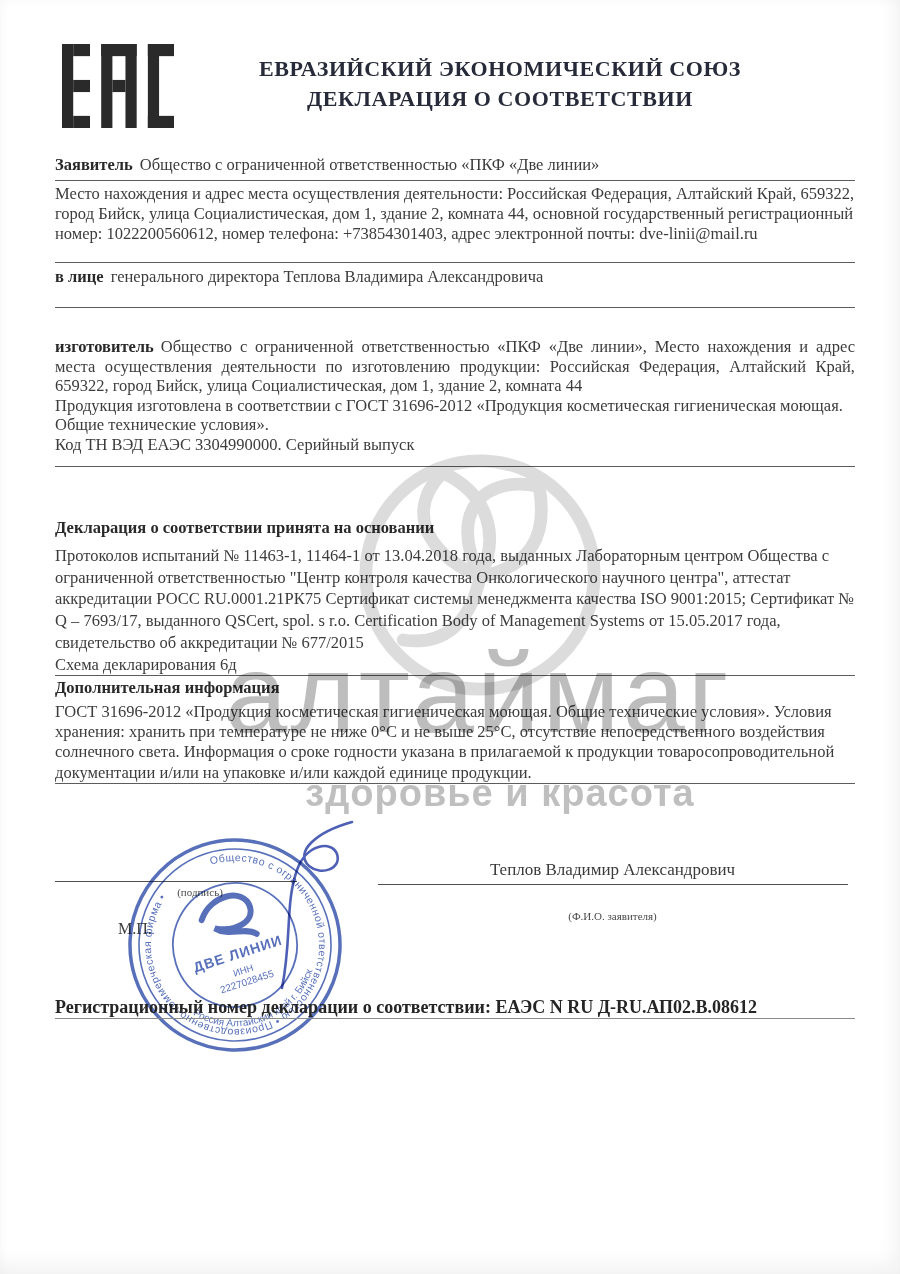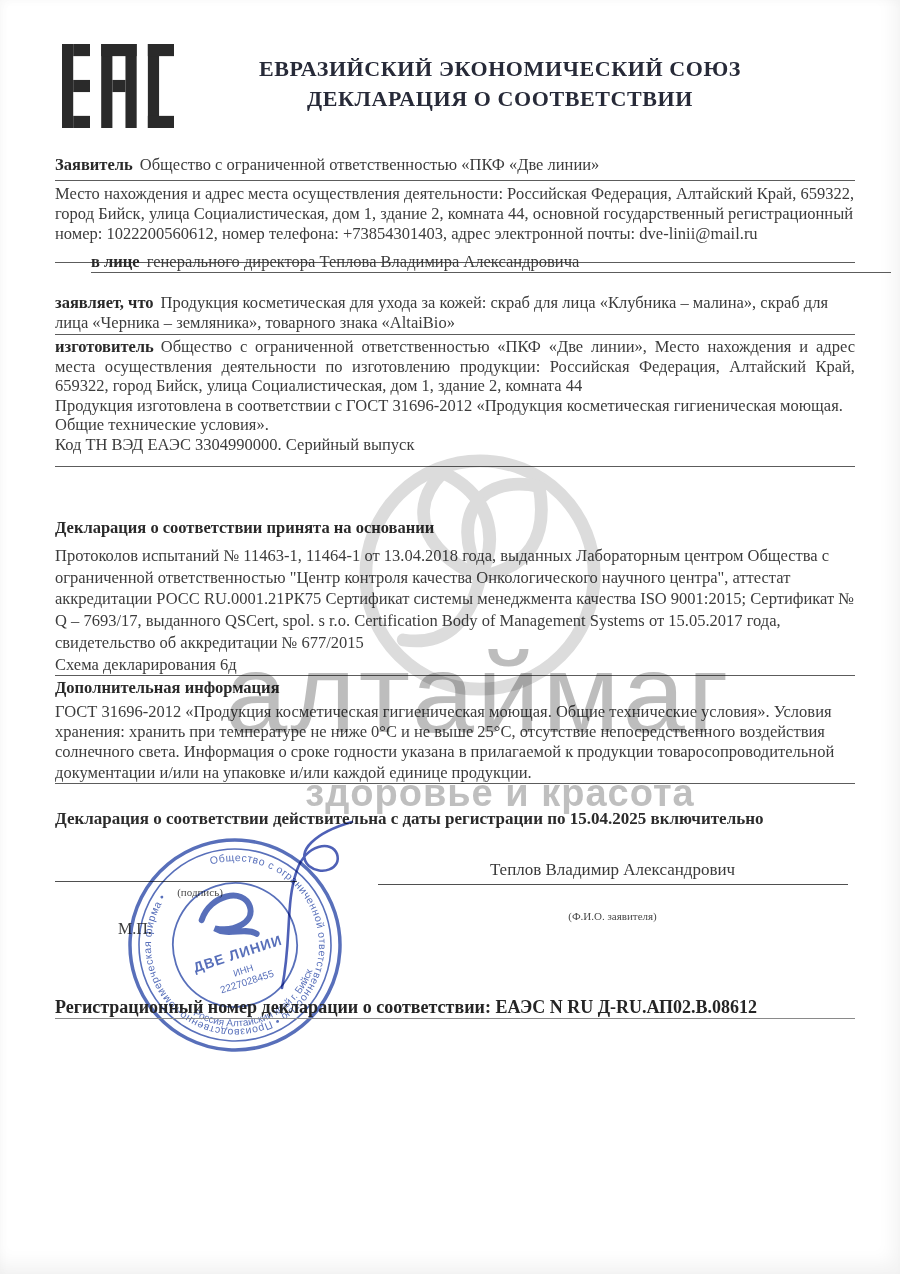--- a/index.html
+++ b/index.html
@@ -22,21 +22,21 @@
     font-size:22px;line-height:30px;letter-spacing:.6px;
     color:#272a38;
   }
   
   .sec{left:55px;width:800px;font-size:16.5px;line-height:20px;}
   .sec.rule{border-bottom:1.5px solid #5c5c5c;}
   .lbl{font-weight:bold;color:#292929;margin-right:7px;}
   .just{text-align:justify;}
   .s1{top:155px;padding-bottom:5px;}
   .s2{top:184px;padding-bottom:18px;}
-  .s3{top:252px;padding-bottom:0;margin-left:36px;}
+  .s3{top:267px;padding-bottom:20px;}
   .s4{top:293px;padding-bottom:1px;}
   .s5{top:337px;line-height:19.5px;padding-bottom:12px;}
   .s5 .para2{margin-top:0;}
   .s6{top:459px;padding-bottom:8px;}
   .s6 .reqline{margin-top:6px;}
   .s7{top:518px;}
   .s7 .body{margin-top:7px;line-height:21.7px;}
   .s7 .scheme{line-height:21px;}
   .s8{top:678px;padding-bottom:0;}
   .s8 .body{margin-top:4px;line-height:20.2px;}
@@ -106,23 +106,20 @@
   </div>
 
   <div class="abs sec rule s2">
     <span>Место нахождения и адрес места осуществления деятельности: Российская Федерация, Алтайский Край, 659322, город Бийск, улица Социалистическая, дом 1, здание 2, комната 44, основной государственный регистрационный номер: 1022200560612, номер телефона: +73854301403, адрес электронной почты: dve-linii@mail.ru</span>
   </div>
 
   <div class="abs sec rule s3">
     <span class="lbl">в лице</span><span>генерального директора Теплова Владимира Александровича</span>
   </div>
 
-  <div class="abs sec rule s4">
-    <span class="lbl">заявляет, что</span><span>Продукция косметическая для ухода за кожей: скраб для лица «Клубника – малина», скраб для лица «Черника – земляника», товарного знака «AltaiBio»</span>
-  </div>
 
   <div class="abs sec rule s5">
     <div class="just">
       <span class="lbl">изготовитель</span><span>Общество с ограниченной ответственностью «ПКФ «Две линии», Место нахождения и адрес места осуществления деятельности по изготовлению продукции: Российская Федерация, Алтайский Край, 659322, город Бийск, улица Социалистическая, дом 1, здание 2, комната 44</span>
     </div>
     <div class="para2">Продукция изготовлена в соответствии с ГОСТ 31696-2012 «Продукция косметическая гигиеническая моющая. Общие технические условия».</div>
     <div>Код ТН ВЭД ЕАЭС 3304990000. Серийный выпуск</div>
   </div>
 
 
@@ -130,21 +127,20 @@
     <div class="sec-head">Декларация о соответствии принята на основании</div>
     <div class="body">Протоколов испытаний № 11463-1, 11464-1  от 13.04.2018 года, выданных Лабораторным центром Общества с ограниченной ответственностью "Центр контроля качества Онкологического научного центра", аттестат аккредитации РОСС RU.0001.21РК75 Сертификат системы менеджмента качества ISO 9001:2015; Сертификат № Q – 7693/17, выданного QSCert, spol. s r.o. Certification Body of Management Systems от 15.05.2017 года, свидетельство об аккредитации № 677/2015</div>
     <div class="scheme">Схема декларирования 6д</div>
   </div>
 
   <div class="abs sec rule s8">
     <div class="sec-head">Дополнительная информация</div>
     <div class="body">ГОСТ 31696-2012 «Продукция косметическая гигиеническая моющая. Общие технические условия». Условия хранения: хранить при температуре не ниже 0°С и не выше 25°С, отсутствие непосредственного воздействия солнечного света. Информация о сроке годности указана в прилагаемой к продукции товаросопроводительной документации и/или на упаковке и/или каждой единице продукции.</div>
   </div>
 
-  <div class="abs sec s9">Декларация о соответствии  действительна с даты регистрации по 15.04.2025 включительно</div>
 
   <div class="abs sign-line-left"></div>
   <div class="abs sign-caption">(подпись)</div>
   <div class="abs applicant-name">Теплов Владимир Александрович</div>
   <div class="abs sign-line-right"></div>
   <div class="abs name-caption">(Ф.И.О. заявителя)</div>
   <div class="abs mp-mark">М.П.</div>
 
   <svg class="abs stamp-svg" viewBox="-113 -113 226 226" aria-hidden="true">
     <defs>

